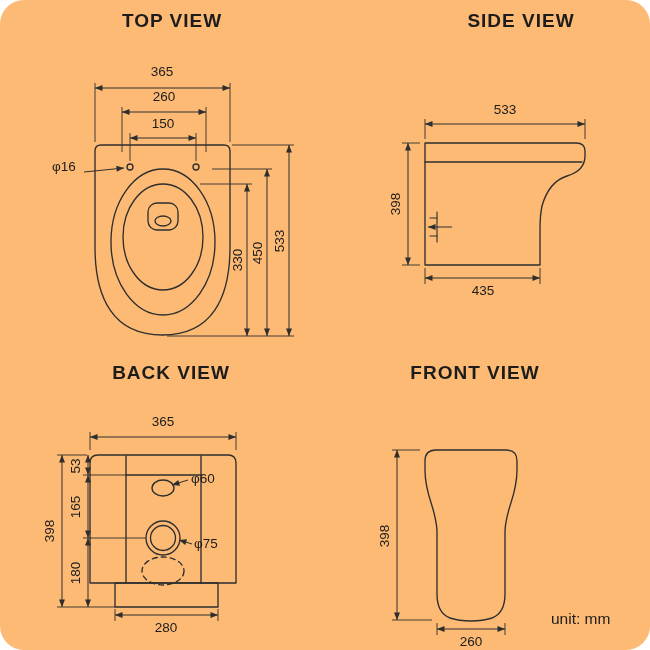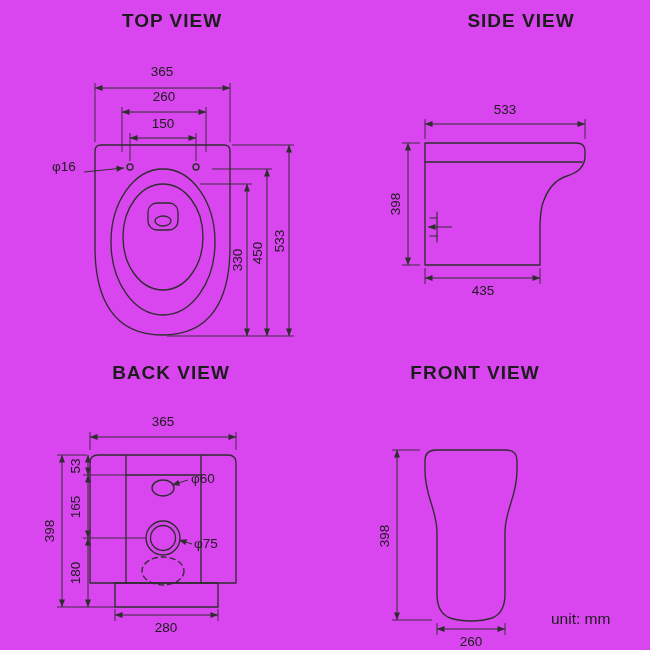--- a/index.html
+++ b/index.html
@@ -1,16 +1,16 @@
 <!DOCTYPE html>
 <html><head>
 <meta charset="utf-8">
 <style>
   html,body{margin:0;padding:0;background:#ffffff;}
-  .canvas{position:relative;width:650px;height:650px;background:#d946ef;overflow:hidden;}
+  .canvas{position:relative;width:650px;height:650px;background:#fdba74;overflow:hidden;border-radius:24px;}
   svg{display:block;}
   .outline{fill:none;stroke:#2e2e2e;stroke-width:1.35;stroke-linejoin:round;stroke-linecap:round;}
   .thin{fill:none;stroke:#2e2e2e;stroke-width:1.1;stroke-linecap:round;}
   .dim{stroke:#2e2e2e;stroke-width:1;fill:none;}
   .ext{stroke:#2e2e2e;stroke-width:0.9;fill:none;}
   .dashed{stroke-dasharray:5 4;}
   text{font-family:"Liberation Sans","DejaVu Sans",sans-serif;fill:#1c1c1c;}
   .title{font-size:19px;font-weight:700;letter-spacing:1px;}
   .dimtext{font-size:13.5px;}
   .unit{font-size:15.5px;}

